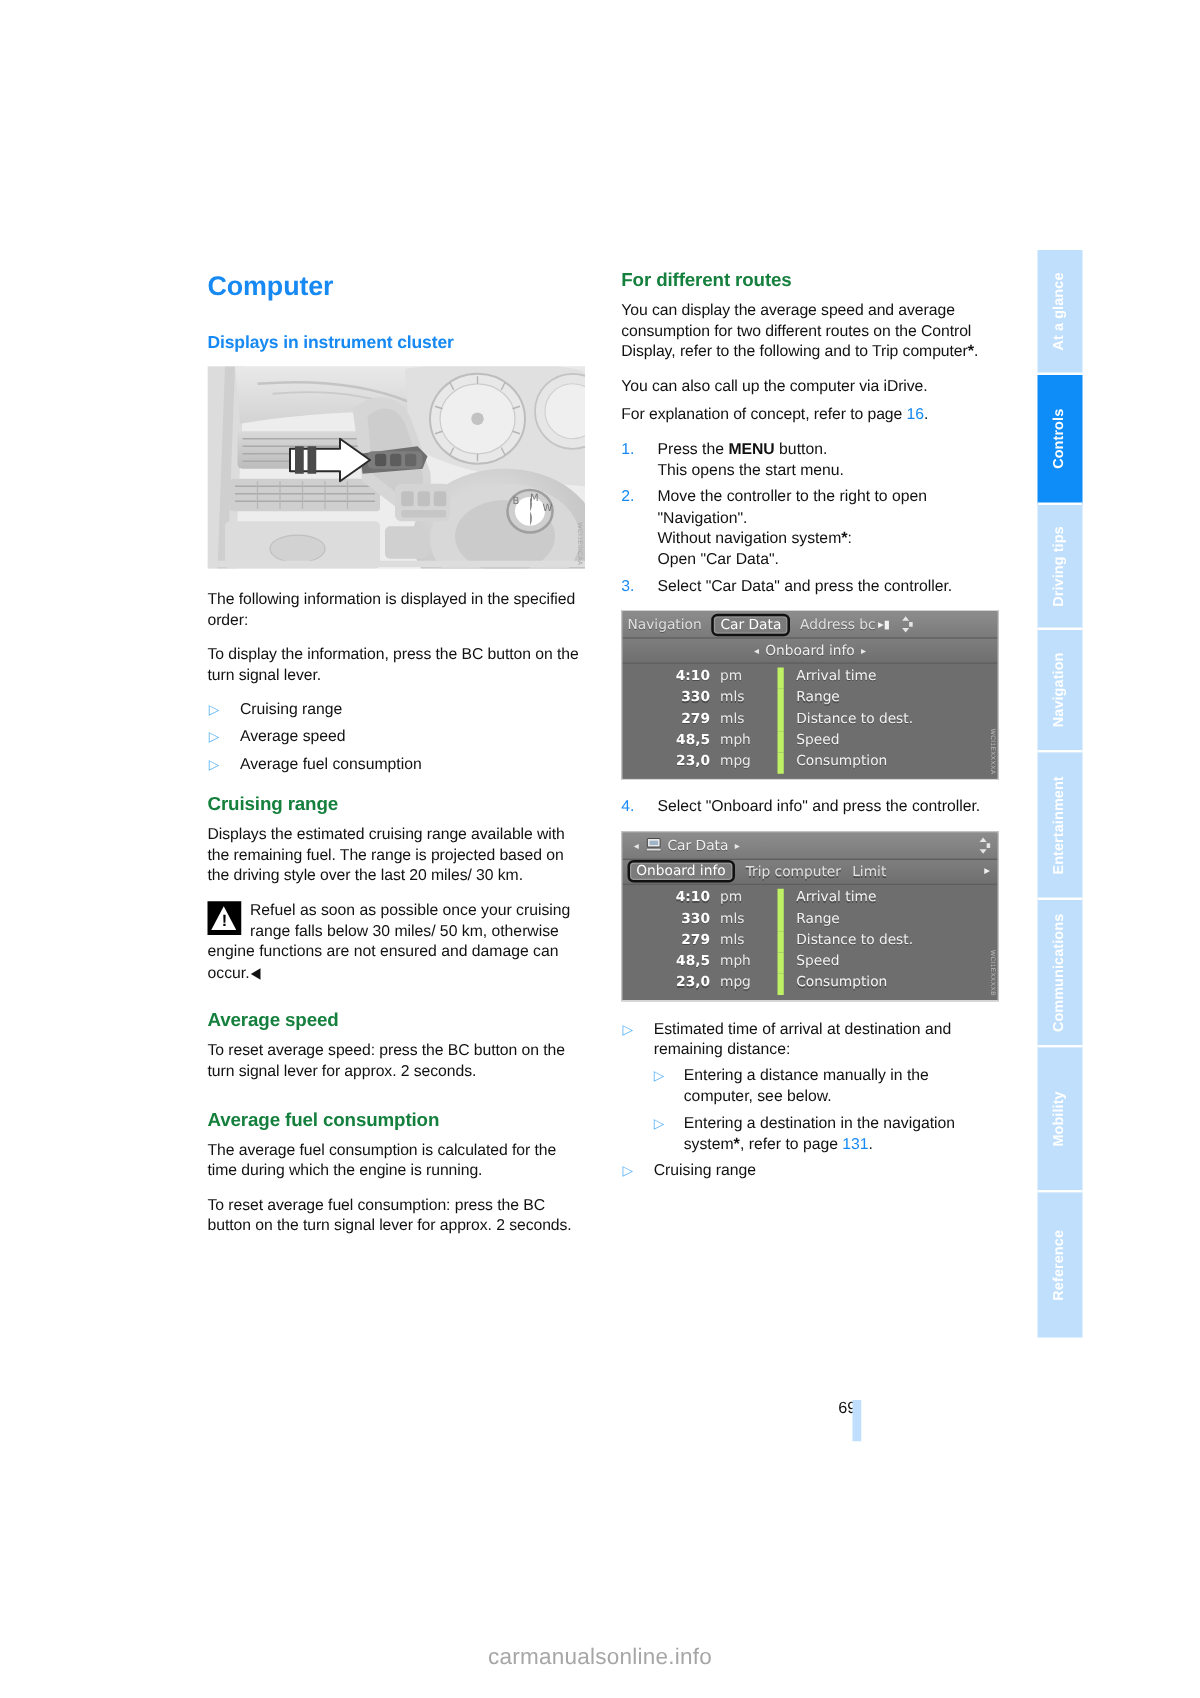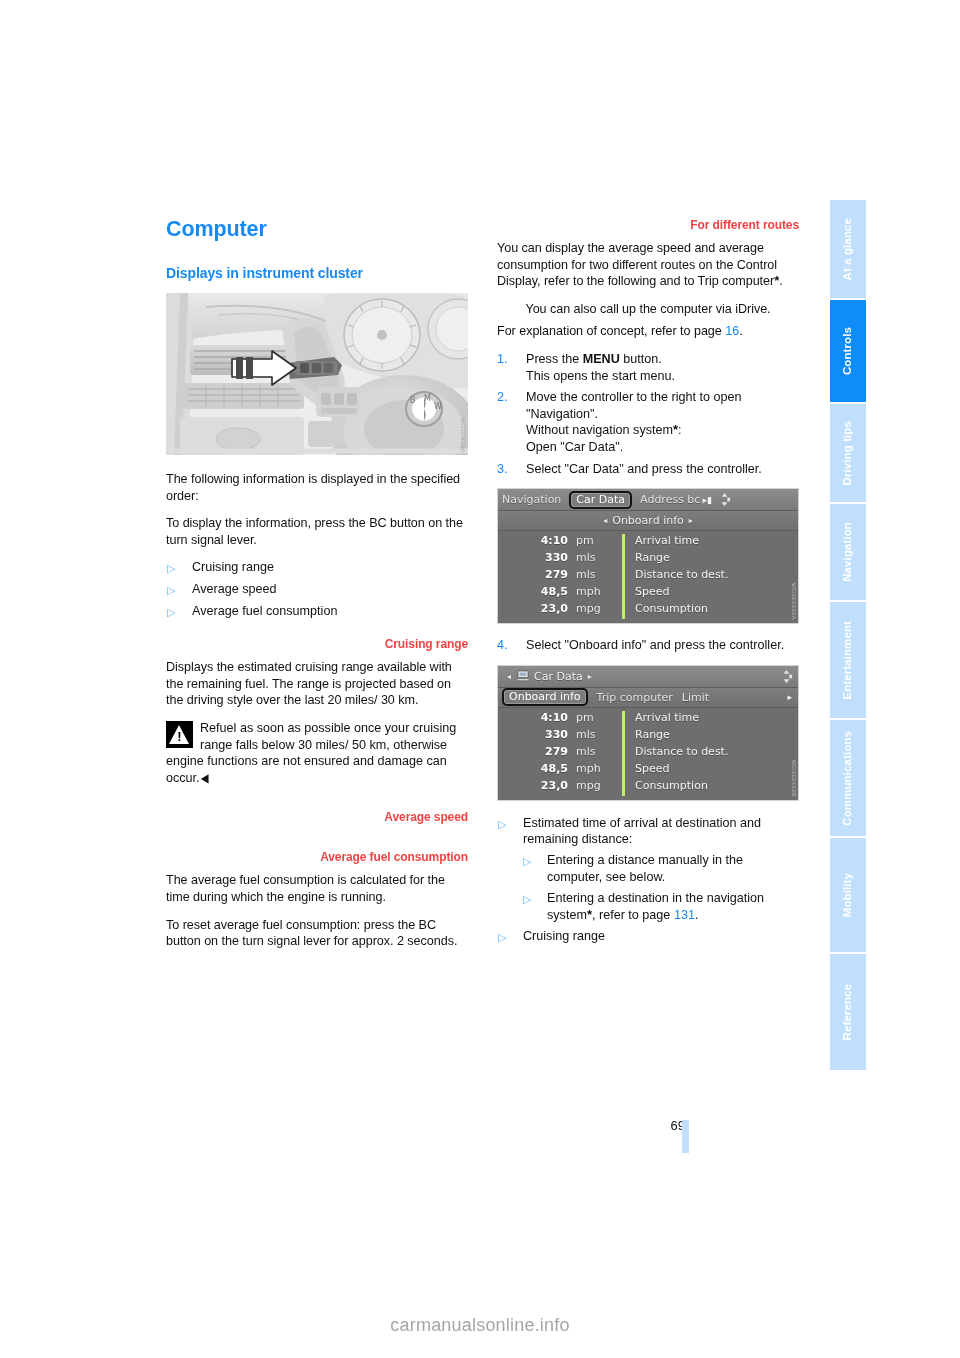--- a/index.html
+++ b/index.html
@@ -43,38 +43,37 @@
   }
   h2.section-head {
     font-size: 14px;
     line-height: 18px;
     font-weight: bold;
     color: #1689f2;
     margin: 0 0 11px 0;
     letter-spacing: -0.1px;
   }
   h3.sub-head {
-    font-size: 12px;
+    font-size: 15px;
     line-height: 18px;
     font-weight: bold;
-    color: #ef4444;
+    color: #15803d;
     margin: 22px 0 6px 0;
     letter-spacing: -0.1px;
-    text-align: right;
   }
   h3.sub-head.first { margin-top: 16px; }
 
   p.body-text {
     font-size: 12.6px;
     line-height: 16.6px;
     color: #111111;
     margin: 0 0 11px 0;
     letter-spacing: -0.05px;
   }
-  p.body-text.tight { margin-bottom: 6px; text-align: center; }
+  p.body-text.tight { margin-bottom: 6px; }
 
   .blue-ref { color: #1689f2; }
   .bold { font-weight: bold; }
   .star { font-weight: bold; font-size: 13px; line-height: 0; }
 
   
   ul.tri-list {
     list-style: none;
     margin: 0 0 11px 0;
     padding: 0;
@@ -289,21 +288,21 @@
     font-weight: bold;
   }
   .cd-unit {
     width: 46px;
     box-sizing: border-box;
     color: #ebebeb;
   }
   .cd-label {
     flex: 1;
     padding-left: 10px;
-    border-left: 3px solid #bef264;
+    border-left: 5px solid #bef264;
     box-sizing: border-box;
     color: #f4f4f4;
   }
 
   
   #side-tabs {
     position: absolute;
     left: 830px;
     top: 200px;
     width: 36px;
@@ -505,20 +504,21 @@
 
     <div class="warn-block">
       <div class="warn-icon">
         <span class="tri-shape"></span>
         <span class="bang">!</span>
       </div>
       <span>Refuel as soon as possible once your cruising range falls below 30 miles/ 50 km, otherwise engine functions are not ensured and damage can occur.</span><span class="end-mark">◀</span>
     </div>
 
     <h3 class="sub-head">Average speed</h3>
+    <p class="body-text">To reset average speed: press the BC button on the turn signal lever for approx. 2 seconds.</p>
 
     <h3 class="sub-head">Average fuel consumption</h3>
     <p class="body-text">The average fuel consumption is calculated for the time during which the engine is running.</p>
     <p class="body-text">To reset average fuel consumption: press the BC button on the turn signal lever for approx. 2 seconds.</p>
   </div>
 
   <div class="column" id="col-right">
 
     <h3 class="sub-head first" style="margin-top:0">For different routes</h3>
     <p class="body-text"><span>You can display the average speed and average consumption for two different routes on the Control Display, refer to the following and to Trip computer</span><span class="star">*</span><span>.</span></p>

